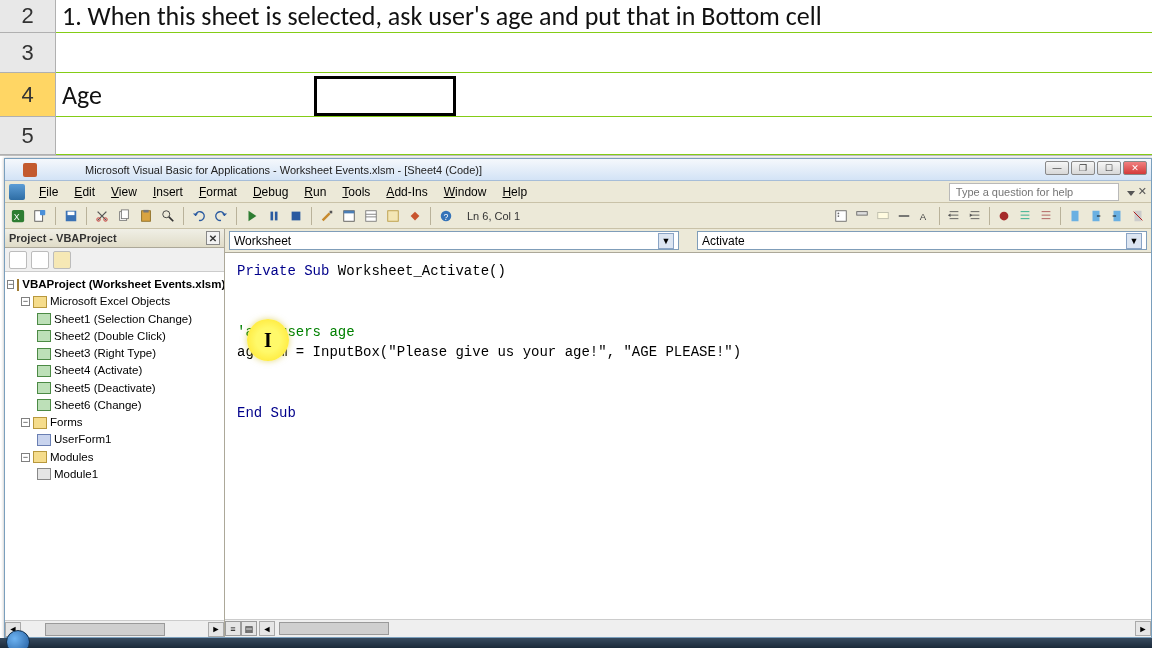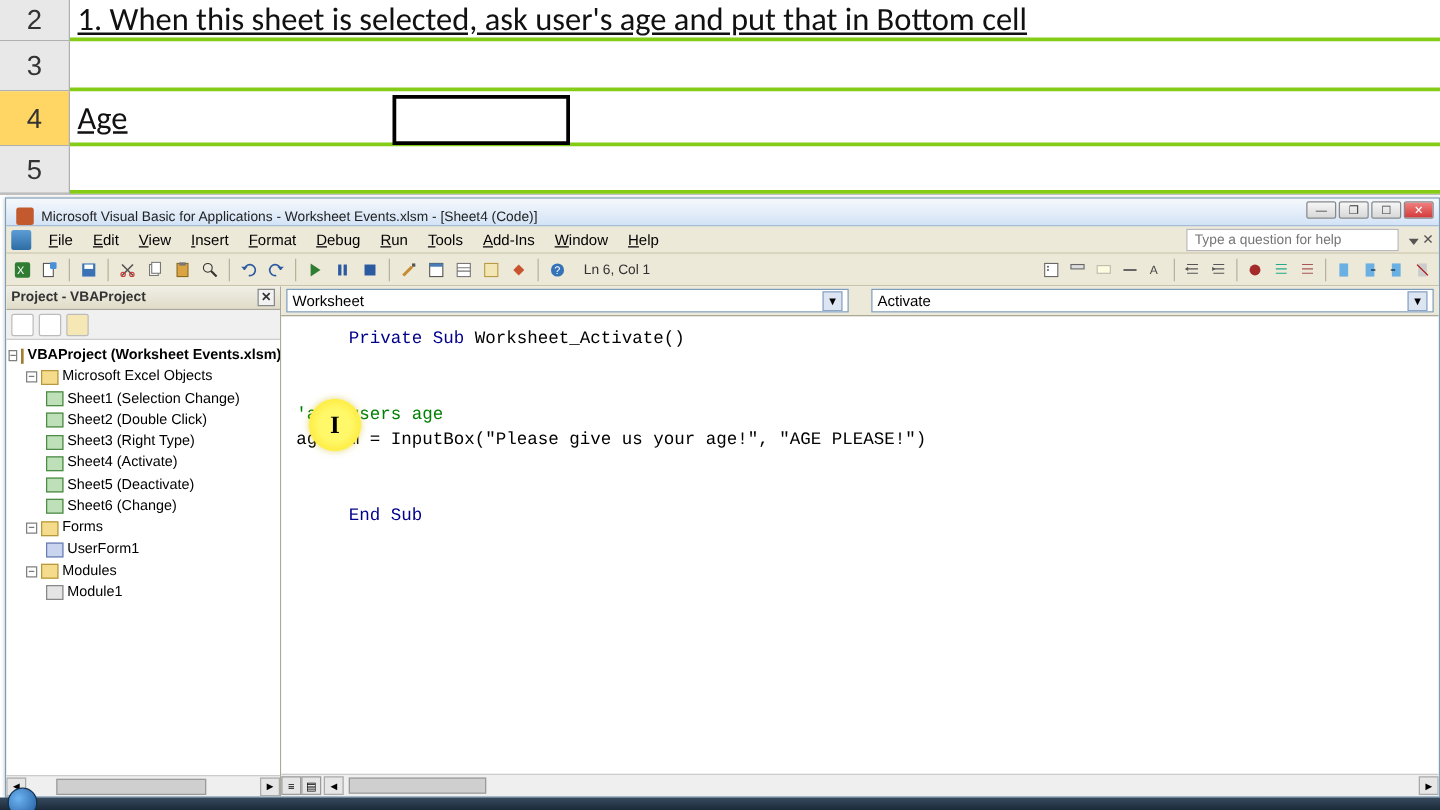--- a/index.html
+++ b/index.html
@@ -24,28 +24,27 @@
     border-right: 1px solid #b0b0b0;
     border-bottom: 1px solid #b0b0b0;
     display: flex;
     align-items: center;
     justify-content: center;
     font-size: 22px;
     color: #333;
   }
   .row-head.sel { background: #ffd664; }
   .cell {
-    border-bottom: 3px solid #84cc16;
+    border-bottom: 1px solid #84cc16;
     display: flex;
     align-items: center;
     padding-left: 6px;
     font-size: 26px;
     color: #111;
     font-family: Calibri, Arial, sans-serif;
-    text-decoration: underline;
   }
   .inner-cell {
     border: 3px solid #000;
     width: 142px;
     height: 40px;
     margin: 2px 0 2px 124px;
     position: absolute;
     left: 190px;
     top: 74px;
   }
@@ -61,26 +60,27 @@
     background: #ece9d8;
     display: flex;
     flex-direction: column;
     box-shadow: 0 0 3px rgba(0,0,0,.3);
   }
 
   .vba-titlebar {
     height: 22px;
     background: linear-gradient(#f5f8fc,#d3e3f6);
     display: flex;
-    align-items: flex-end;
-    padding: 0 8px;
+    align-items: center;
+    padding: 0 18px;
     font-size: 11px;
     color: #222;
     border-bottom: 1px solid #a6bdd8;
     position: relative;
+    gap: 42px;
   }
   .vba-titlebar .appicon {
     width: 14px; height: 14px;
     background: #c35a2e;
     border-radius: 2px;
     margin-right: 6px;
   }
   .title-buttons {
     position: absolute;
     right: 4px; top: 2px;
@@ -241,21 +241,21 @@
     flex:1;
     font-family: Consolas, "Courier New", monospace;
     font-size:14px;
     padding:8px 12px;
     line-height: 1.45;
     color:#000;
     position:relative;
     white-space:pre;
     overflow:hidden;
   }
-  .kw{color:#00008b;margin-left:42px;}
+  .kw{color:#00008b;}
   .cm{color:#008000;}
   .highlight-circle{
     position:absolute;
     width:42px;height:42px;border-radius:50%;
     background: radial-gradient(circle,#fff96a 40%,#ffe93a 80%);
     box-shadow:0 0 6px rgba(200,180,0,.5);
     left:22px; top:66px;
     display:flex;align-items:center;justify-content:center;
     z-index:5;
   }

